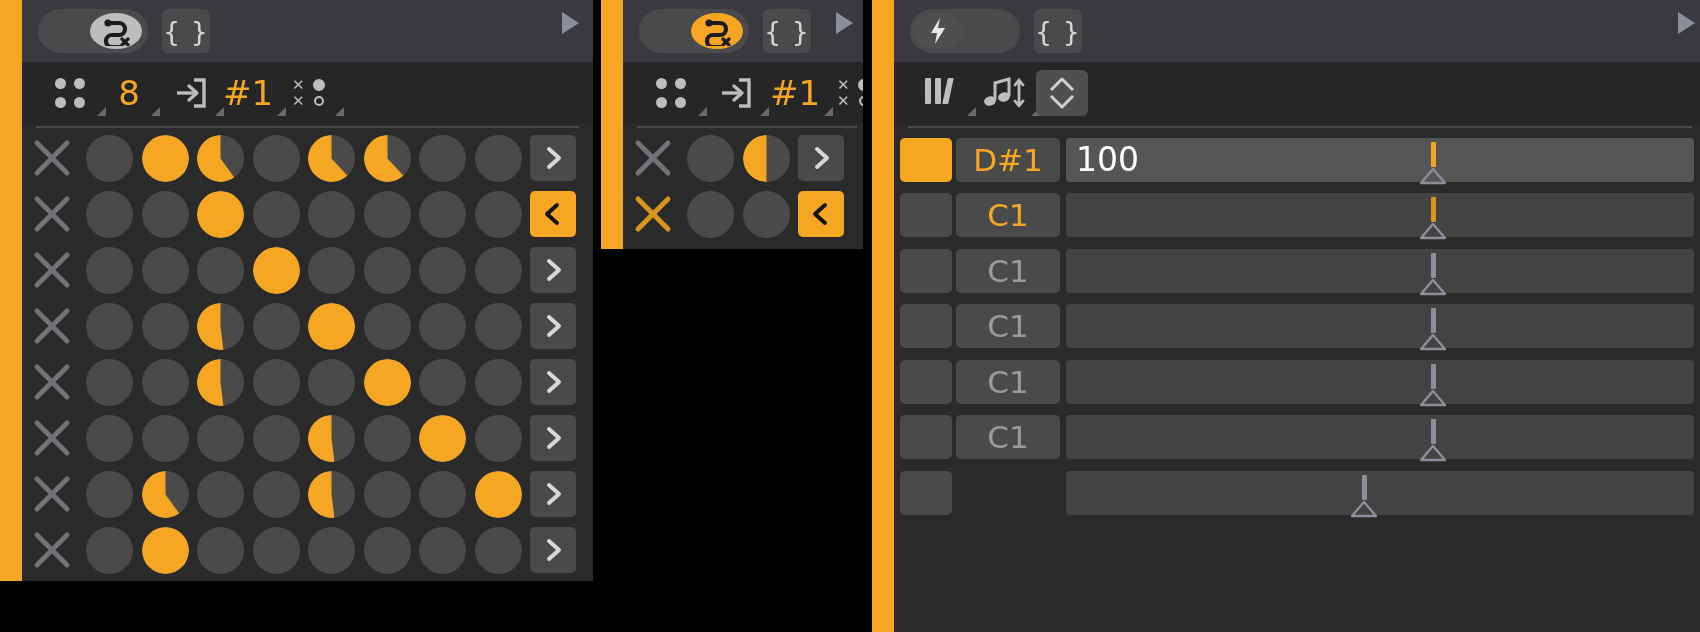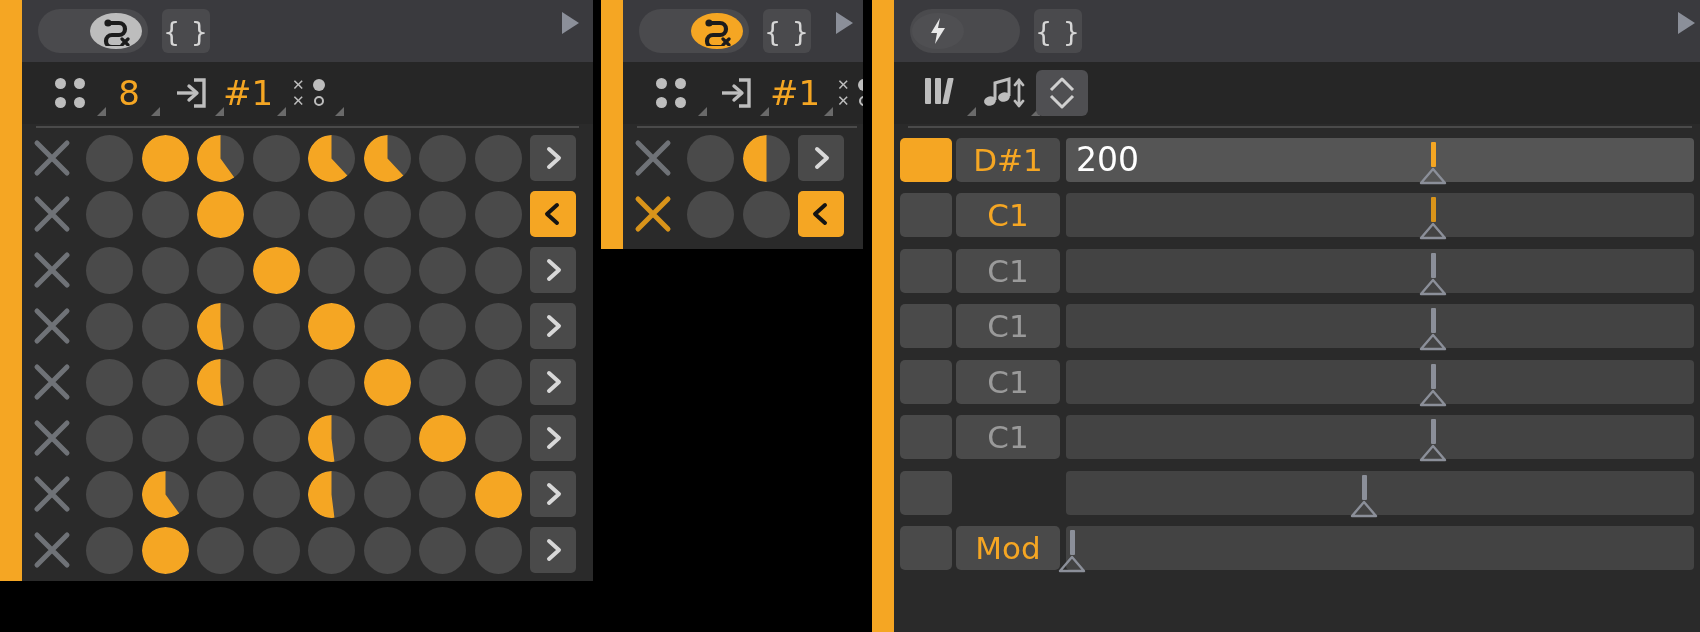--- a/index.html
+++ b/index.html
@@ -532,21 +532,21 @@
         </div>
       </div>
 
       <div class="sep-line" style="left:14px;right:8px;top:126px;"></div>
 
       <div id="right-lanes" style="position:absolute;left:0;right:0;top:132px;bottom:0;">
           <div class="nrow" style="top: 0px; height: 55.5px;">
             <div class="nswatch on" style="left: 6px; top: 5.75px; width: 52px; height: 44px;"></div>
             <div class="nlabel hl" style="left: 62px; top: 5.75px; width: 104px; height: 44px;">D#1</div>
             <div class="nvalue lit" style="left: 172px; top: 5.75px; width: 628px; height: 44px;">
-              <span class="vtxt">200</span>
+              <span class="vtxt">100</span>
               <div class="tickmark on" style="left: calc(58.5% - 2px); top: 4px; height: 25px; position: absolute;"></div>
             </div>
             <div class="handle" style="left: 524.38px; top: 33.75px;"><svg width="30" height="20" viewBox="0 0 30 20">
                 <path d="M15 3 L27 17 H3 Z" fill="none" stroke="#8b8f99" stroke-width="2.4" stroke-linejoin="round"></path>
               </svg></div>
           </div>
           <div class="nrow" style="top: 55.5px; height: 55.5px;">
             <div class="nswatch" style="left: 6px; top: 5.75px; width: 52px; height: 44px;"></div>
             <div class="nlabel hl" style="left: 62px; top: 5.75px; width: 104px; height: 44px;">C1</div>
             <div class="nvalue" style="left: 172px; top: 5.75px; width: 628px; height: 44px;">
@@ -598,27 +598,17 @@
           </div>
           <div class="nrow" style="top: 333px; height: 55.5px;">
             <div class="nswatch" style="left: 6px; top: 5.75px; width: 52px; height: 44px;"></div>
             <div class="nvalue" style="left: 172px; top: 5.75px; width: 628px; height: 44px;">
               <div class="tickmark" style="left: calc(47.5% - 2px); top: 4px; height: 25px; position: absolute;"></div>
             </div>
             <div class="handle" style="left: 455.3px; top: 33.75px;"><svg width="30" height="20" viewBox="0 0 30 20">
                 <path d="M15 3 L27 17 H3 Z" fill="none" stroke="#8b8f99" stroke-width="2.4" stroke-linejoin="round"></path>
               </svg></div>
           </div>
-          <div class="nrow" style="top: 388.5px; height: 55.5px;">
-            <div class="nswatch" style="left: 6px; top: 5.75px; width: 52px; height: 44px;"></div>
-            <div class="nlabel hl" style="left: 62px; top: 5.75px; width: 104px; height: 44px;">Mod</div>
-            <div class="nvalue" style="left: 172px; top: 5.75px; width: 628px; height: 44px;">
-              <div class="tickmark" style="left: calc(1% - 2px); top: 4px; height: 25px; position: absolute;"></div>
-            </div>
-            <div class="handle" style="left: 163.28px; top: 33.75px;"><svg width="30" height="20" viewBox="0 0 30 20">
-                <path d="M15 3 L27 17 H3 Z" fill="none" stroke="#8b8f99" stroke-width="2.4" stroke-linejoin="round"></path>
-              </svg></div>
-          </div>
         </div>
     </div>
   </div>
 
 </div>
 
 </body></html>

